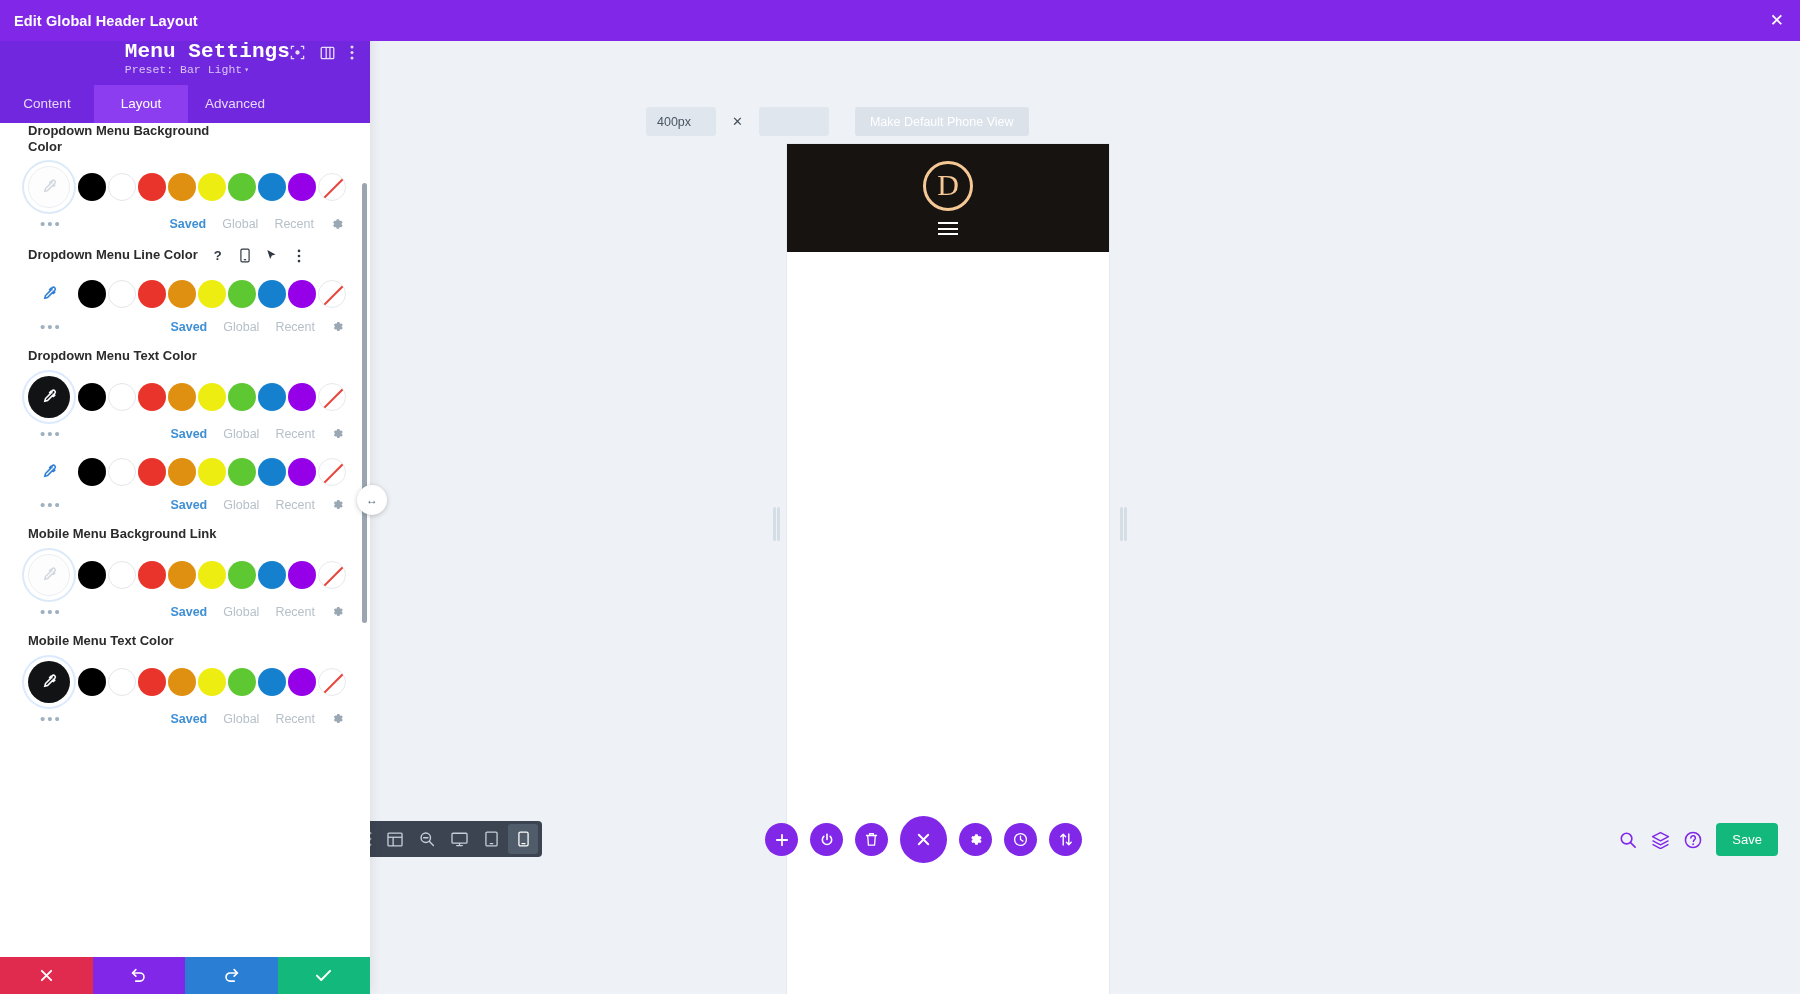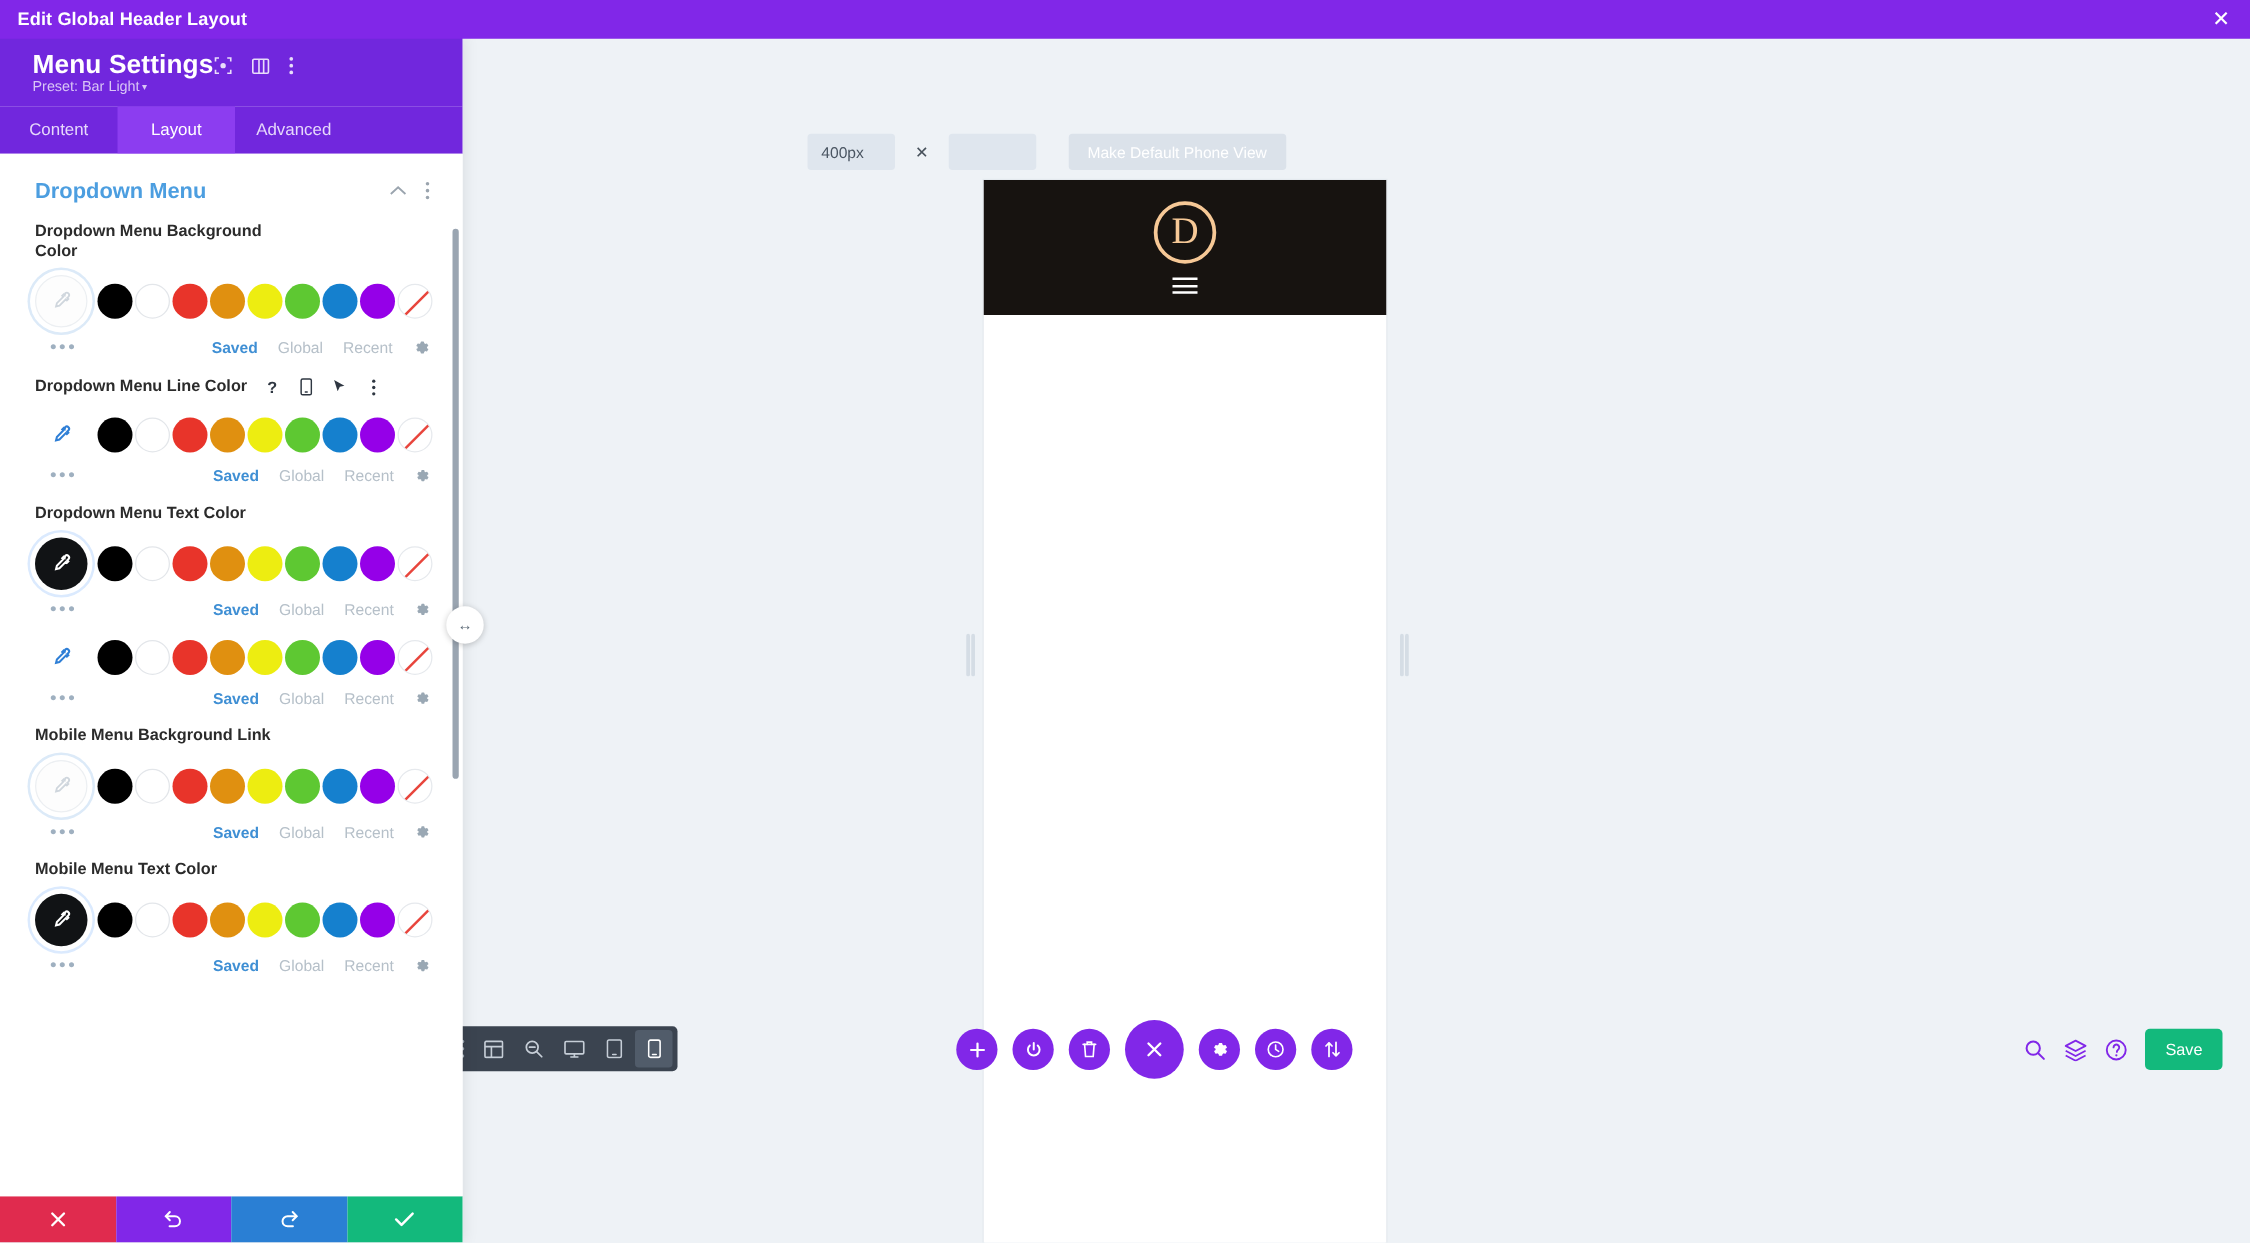--- a/index.html
+++ b/index.html
@@ -6,21 +6,21 @@
   html, body {
     width: 1800px; height: 994px;
     font-family: "Liberation Sans", sans-serif;
     background: #eef2f6;
     overflow: hidden;
   }
   #app { position: relative; width: 1800px; height: 994px; }
 
   
   .topbar {
-    position: absolute; left: 0; top: 0; width: 1800px; height: 31px;
+    position: absolute; left: 0; top: 0; width: 1800px; height: 41px;
     background: #7b2ff2; background: #8127e8;
     display: flex; align-items: center; justify-content: space-between;
     padding: 0 14px;
     z-index: 40;
   }
   .topbar-title {
     color: #ffffff; font-size: 14.5px; font-weight: 600; letter-spacing: .1px;
   }
   .topbar-close {
     color: #ffffff; font-size: 17px; line-height: 1; cursor: pointer;
@@ -32,21 +32,21 @@
     position: absolute; left: 0; top: 27px; width: 370px; height: 967px;
     background: #ffffff; z-index: 30;
     display: flex; flex-direction: column;
     box-shadow: 0 0 12px rgba(0,0,0,.10);
   }
   .panel-head {
     background: #6f28d9; background: #7127dd;
     padding: 13px 16px 9px 26px;
     position: relative;
   }
-  .panel-head-row { display: flex; align-items: flex-start; justify-content: flex-start; }
+  .panel-head-row { display: flex; align-items: flex-start; justify-content: flex-end; font-family: Liberation Mono, monospace; }
   .panel-title { color: #fff; font-size: 21px; font-weight: 700; letter-spacing: .1px; }
   .panel-preset { color: #d9c6f6; font-size: 11.5px; margin-top: 0; font-weight: 400; cursor: pointer; }
   .panel-preset .caret { font-size: 8px; margin-left: 2px; position: relative; top: -1px; }
   .head-icons { display: flex; align-items: center; gap: 15px; margin-top: 5px; }
   .head-icon { color: #e8dcfa; cursor: pointer; display: flex; align-items: center; }
   .head-icon svg { display: block; }
 
   .tabs { display: flex; background: #7127dd; }
   .tab {
     flex: 0 0 auto; padding: 11px 0 12px 0; width: 94px;
@@ -294,37 +294,20 @@
     <div class="tabs">
       <div class="tab">Content</div>
       <div class="tab active">Layout</div>
       <div class="tab">Advanced</div>
     </div>
 
     <div class="panel-body">
       <div class="panel-scrollbar"></div>
       <div class="scroll-inner">
 
-        <div class="section-head">
-          <div class="section-title">Dropdown Menu</div>
-          <div class="section-ctrls">
-            <span class="chev">
-              <svg width="15" height="9" viewBox="0 0 16 10" fill="none" stroke="currentColor" stroke-width="1.6">
-                  <path d="M1.5 8L8 2l6.5 6"></path>
-                </svg>
-            </span>
-            <span class="vdots">
-              <svg width="4" height="15" viewBox="0 0 4 16" fill="currentColor">
-                <circle cx="2" cy="2.2" r="1.5"></circle>
-                  <circle cx="2" cy="8" r="1.5"></circle>
-                  <circle cx="2" cy="13.8" r="1.5"></circle>
-              </svg>
-            </span>
-          </div>
-        </div>
 
         <div class="field">
           <div class="field-label-row">
             <div class="field-label">Dropdown Menu Background Color</div>
           </div>
           <div class="swatch-row">
             <div class="picker sel-light">
               <svg class="eyedrop" viewBox="0 0 20 20" fill="none" stroke="#cfd6dd" stroke-width="1.7" stroke-linecap="round">
                 <path d="M13.2 3.1a2.2 2.2 0 013.1 3.1l-1.2 1.2 1 1-1.4 1.4-1-1-6 6-3.2.8.8-3.2 6-6-1-1L11.7 4l1 1z"></path>
               </svg>

